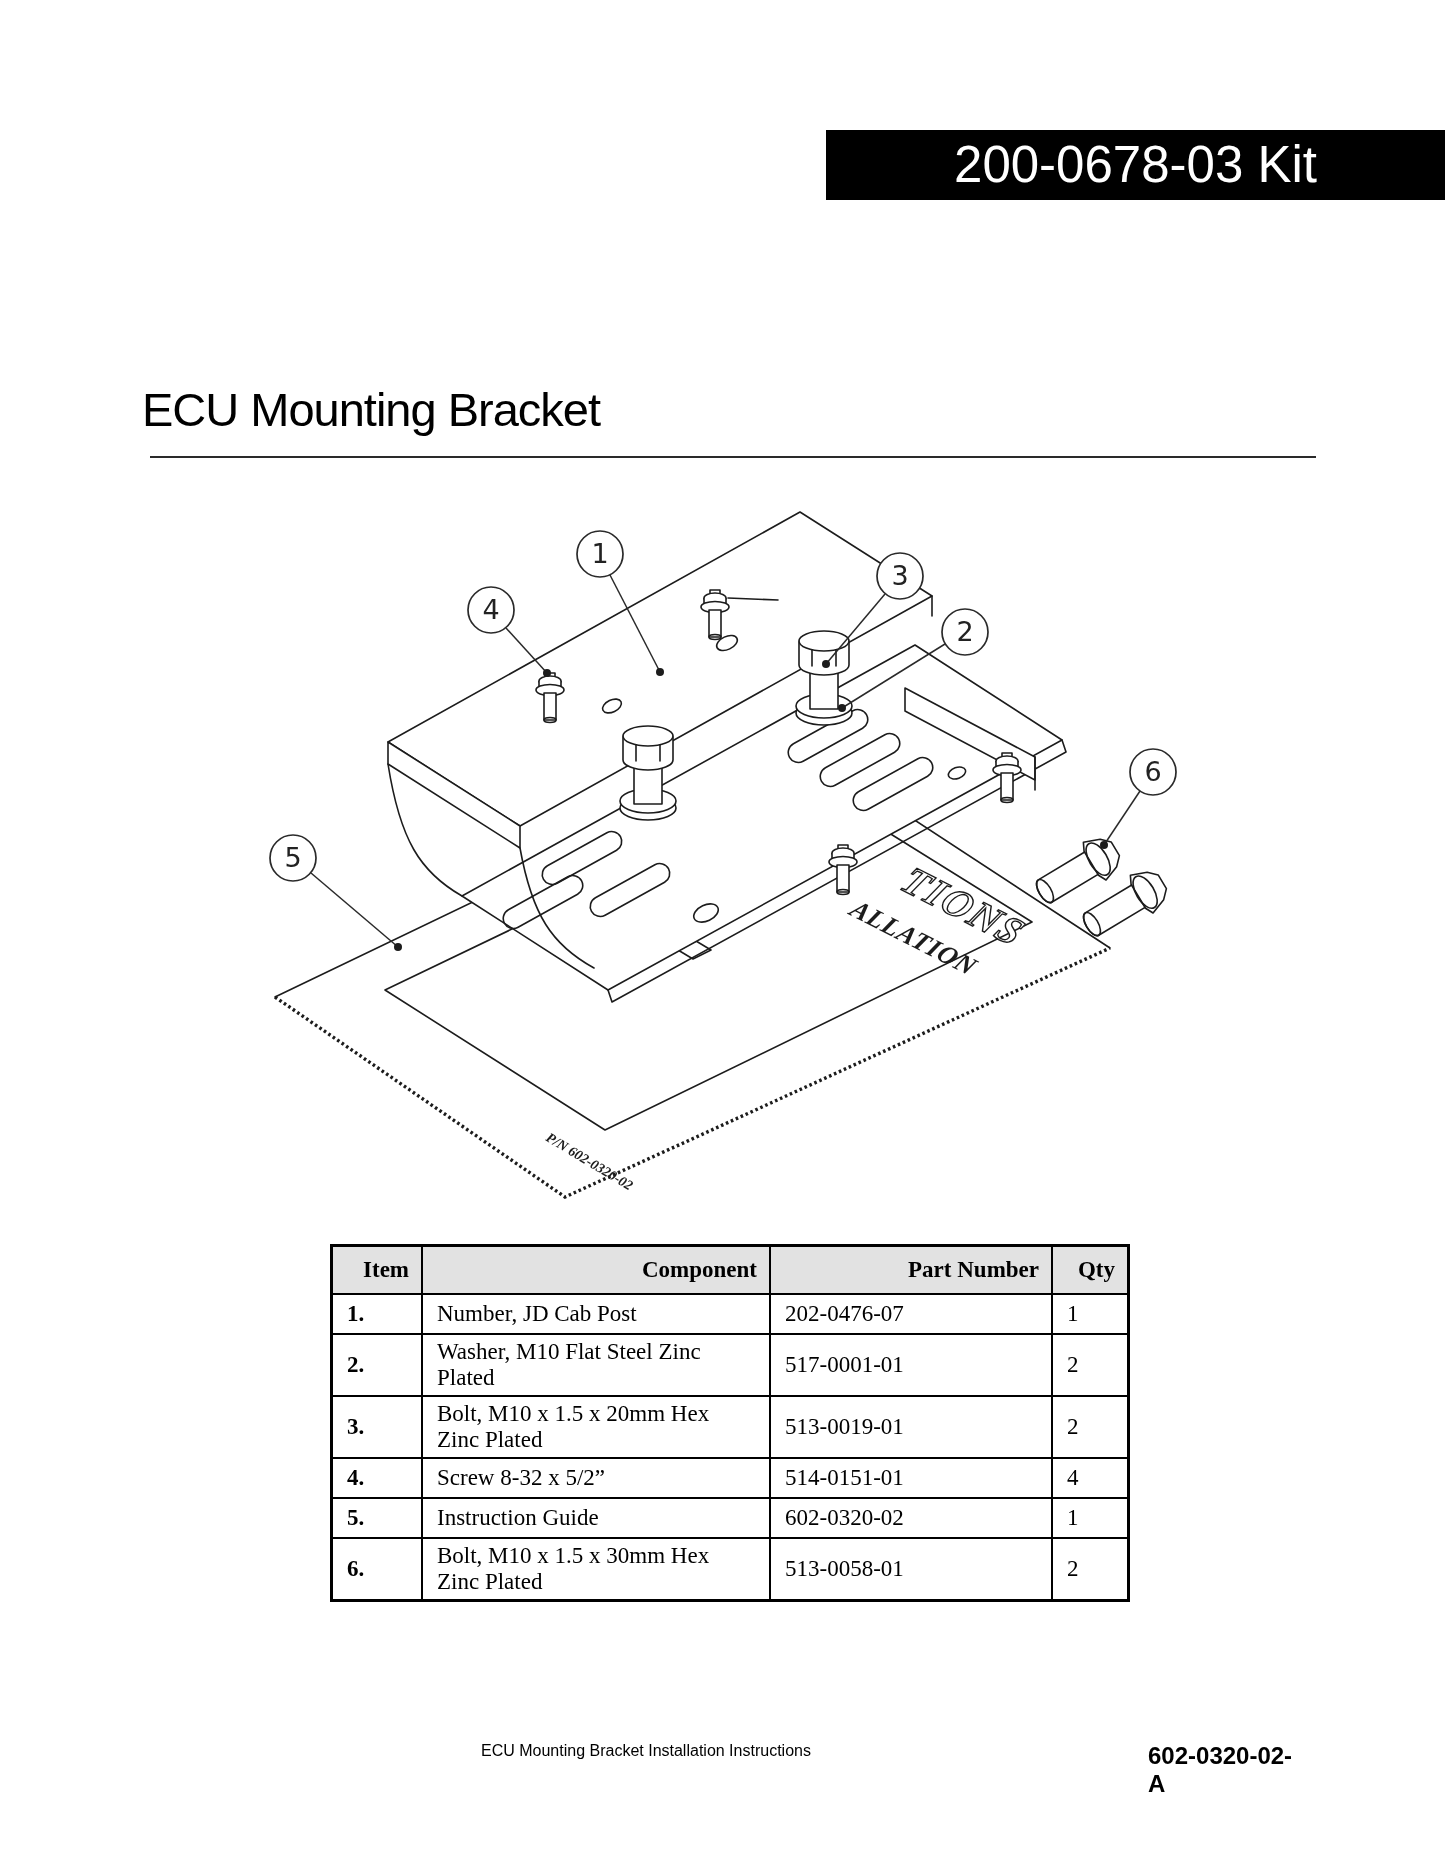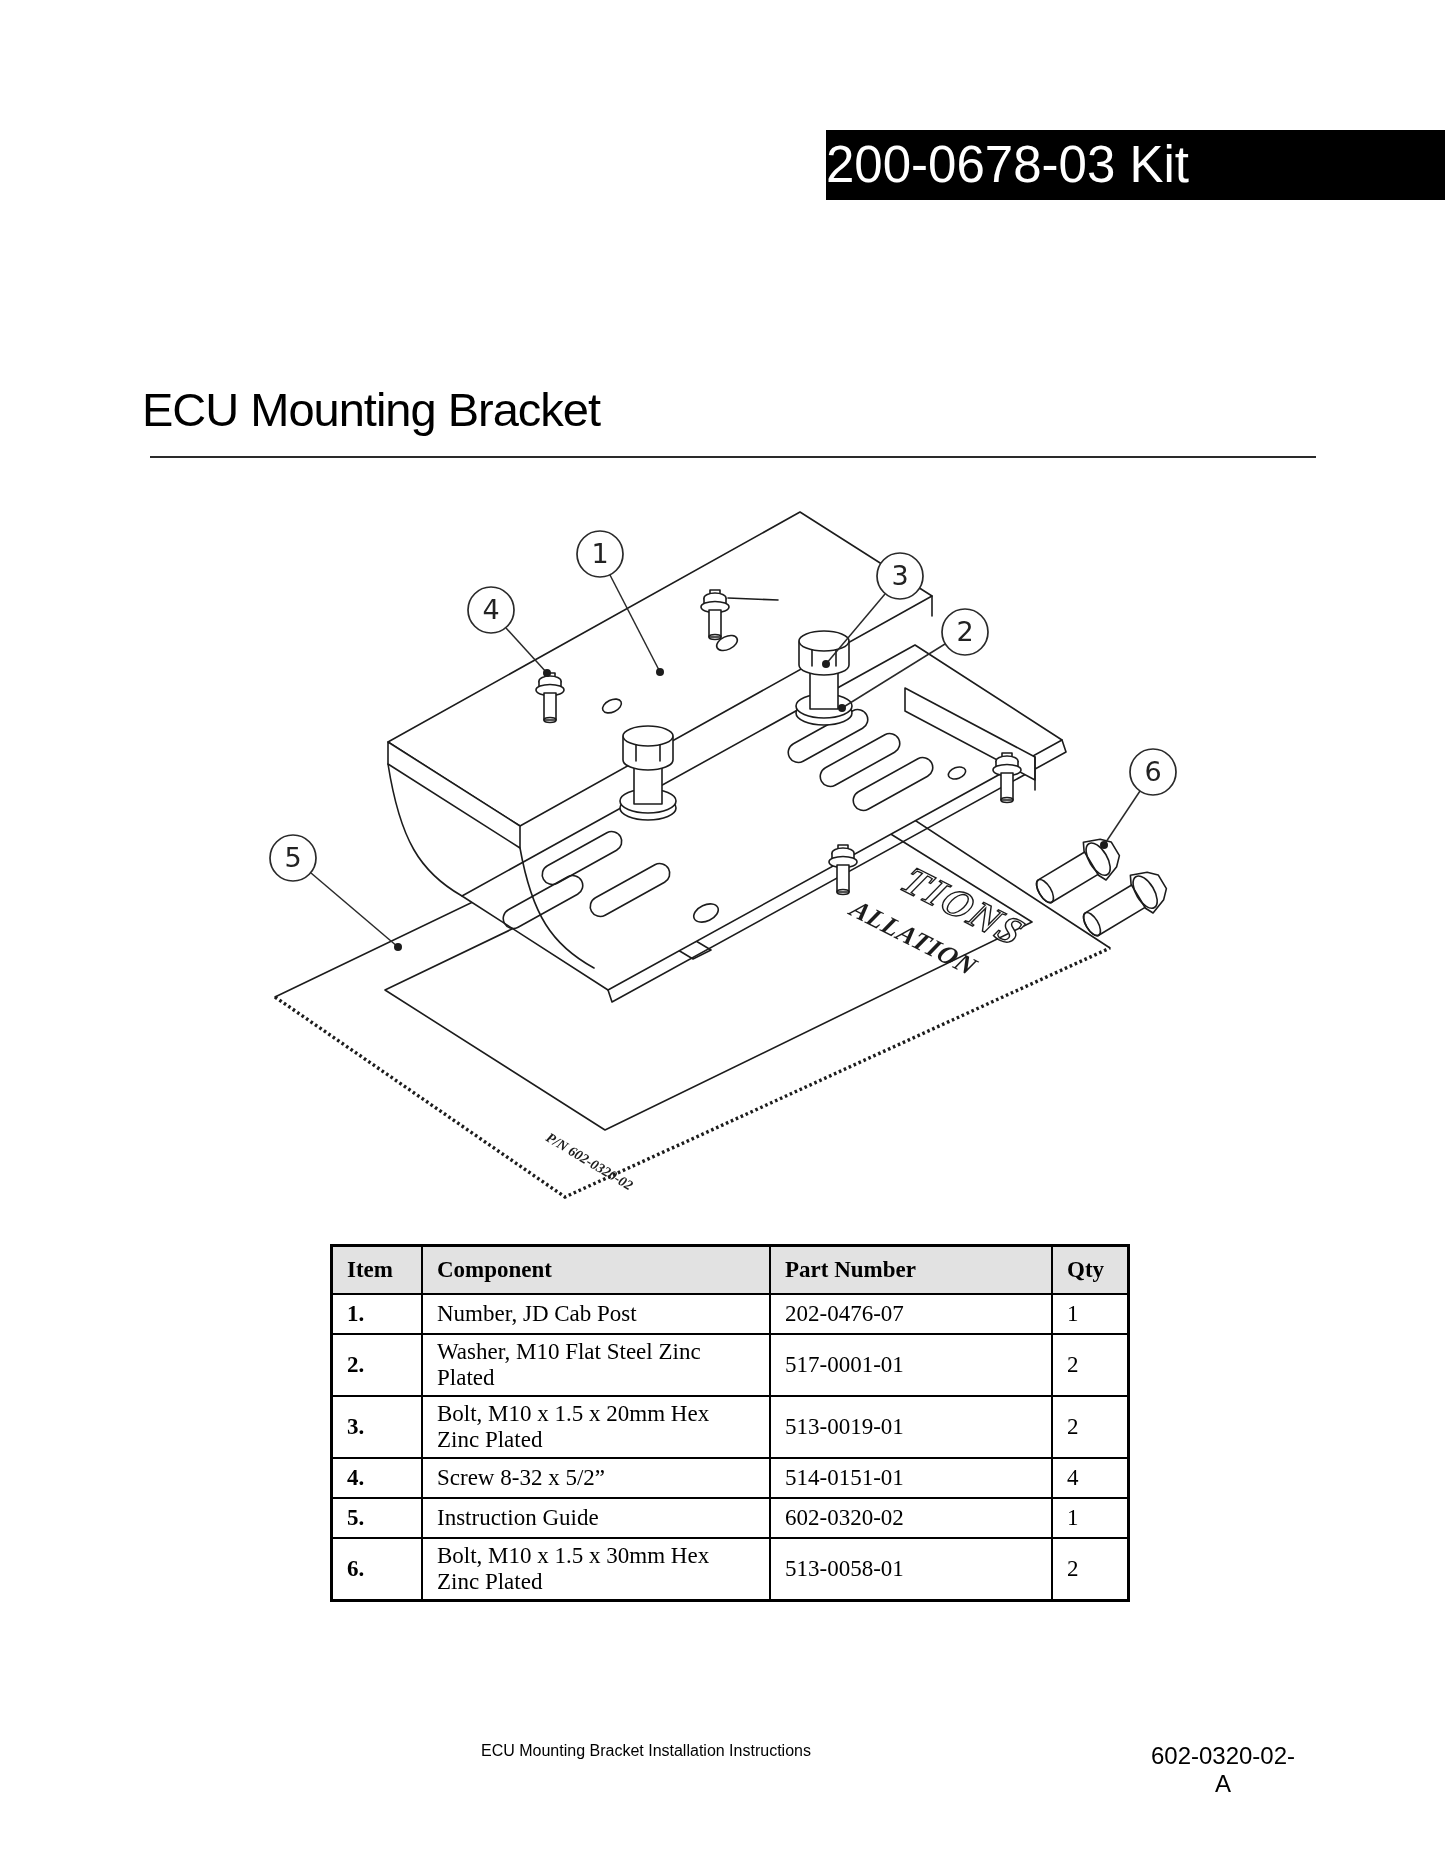--- a/index.html
+++ b/index.html
@@ -2,21 +2,21 @@
 <html><head>
 <meta charset="utf-8">
 <style>
   html,body{margin:0;padding:0;background:#ffffff;}
   body{width:1445px;height:1870px;position:relative;overflow:hidden;
        font-family:"Liberation Sans",sans-serif;color:#000;}
   .abs{position:absolute;}
 
   
   .kit-bar{left:826px;top:130px;width:619px;height:70px;background:#000;
-           display:flex;align-items:center;justify-content:flex-start;}
+           display:flex;align-items:center;justify-content:center;}
   .kit-bar span{color:#fff;font-size:51px;letter-spacing:0px;line-height:1;
                 transform:translateY(-1px);}
 
   
   .doc-title{left:142px;top:382px;font-size:47px;font-weight:400;
              letter-spacing:-1px;white-space:nowrap;}
   .title-rule{left:150px;top:456px;width:1166px;height:2px;background:#2a2a2a;}
 
   
   svg#diagram{position:absolute;left:0;top:0;width:1445px;height:1870px;}
@@ -35,33 +35,33 @@
              font-size:26px;fill:#1c1c1c;letter-spacing:1px;}
   .sheet-pn{font-family:"Liberation Serif",serif;font-style:italic;font-weight:bold;
             font-size:14px;fill:#1c1c1c;}
 
   
   .parts-table{left:330px;top:1244px;border-collapse:collapse;
                font-family:"Liberation Serif",serif;font-size:23px;}
   .parts-table td,.parts-table th{border:2px solid #000;padding:4px 12px 4px 14px;
                vertical-align:middle;text-align:left;}
   .parts-table{border:3px solid #000;}
-  .parts-table thead th{background:#e2e2e2;font-weight:bold;height:38px;}
+  .parts-table thead th{background:#e2e2e2;font-weight:bold;height:38px;text-align:right;}
   .col-item{width:62px;}
   .col-comp{width:320px;}
   .col-part{width:254px;}
   .col-qty{width:48px;margin-left:35px;}
   .cell-item{font-weight:bold;}
   .r-s{height:40px;}
   .r-d{height:62px;}
 
   
   .footer-left{left:481px;top:1742px;font-size:16px;}
-  .footer-right{left:1148px;top:1742px;width:150px;text-align:center;
-                font-size:24px;font-weight:normal;}
+  .footer-right{left:1148px;top:1742px;width:150px;text-align:left;
+                font-size:24px;font-weight:bold;}
 </style>
 </head>
 <body>
 
 <div class="abs kit-bar">
   <span>200-0678-03 Kit</span>
 </div>
 
 <div class="abs doc-title">ECU Mounting Bracket</div>
 <div class="abs title-rule"></div>

